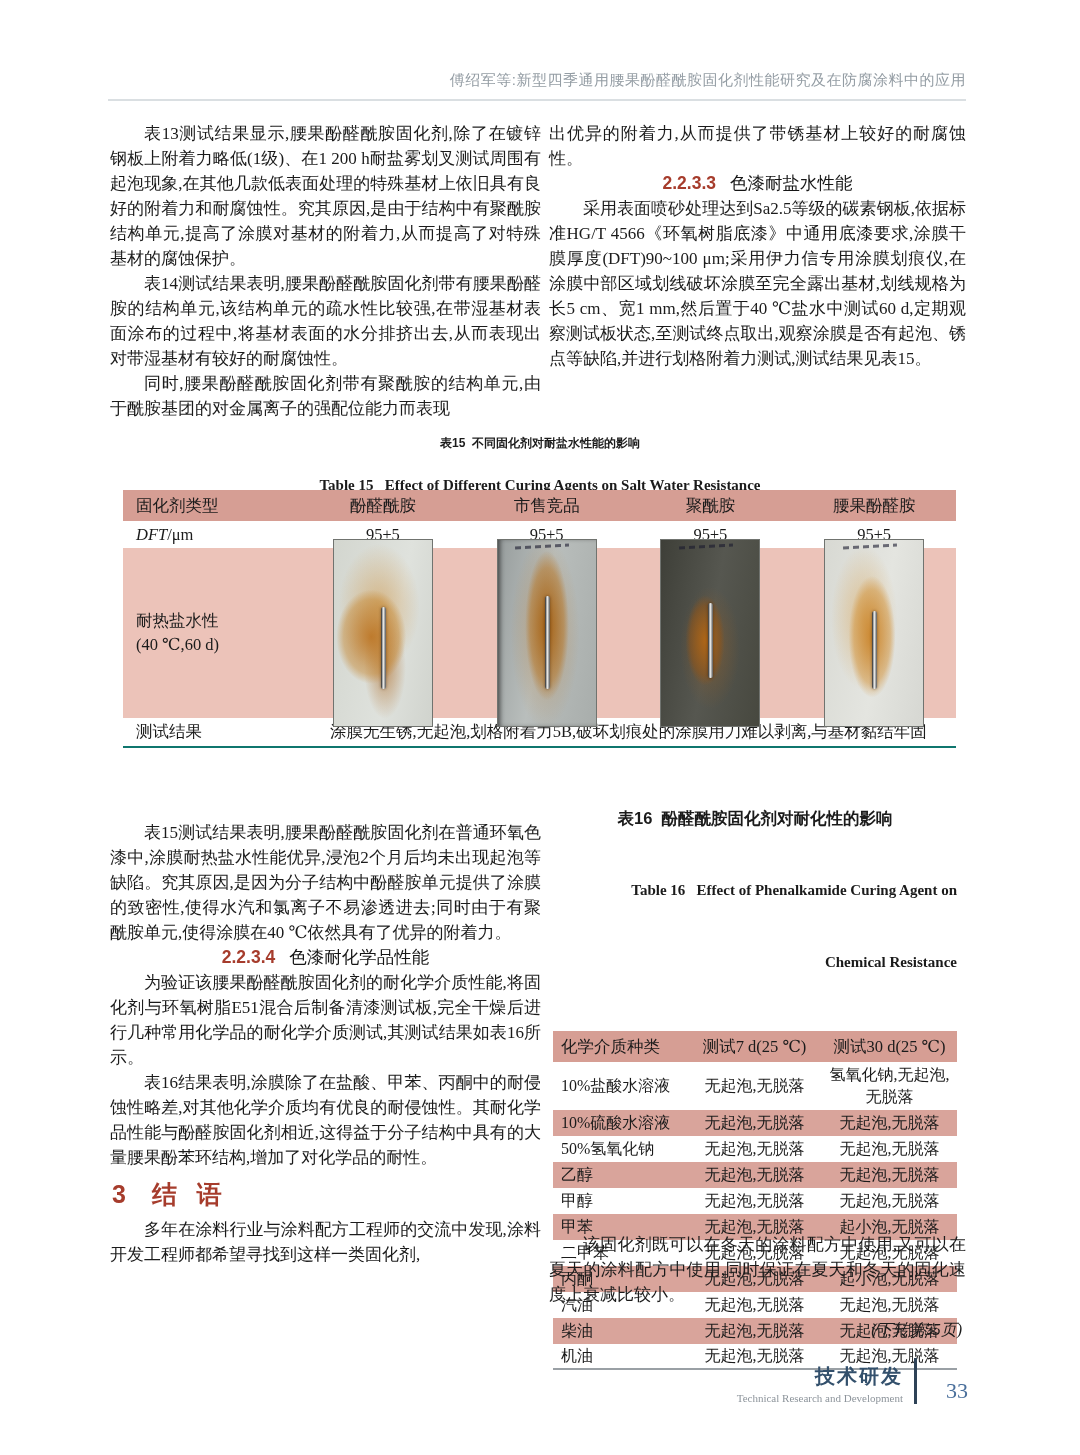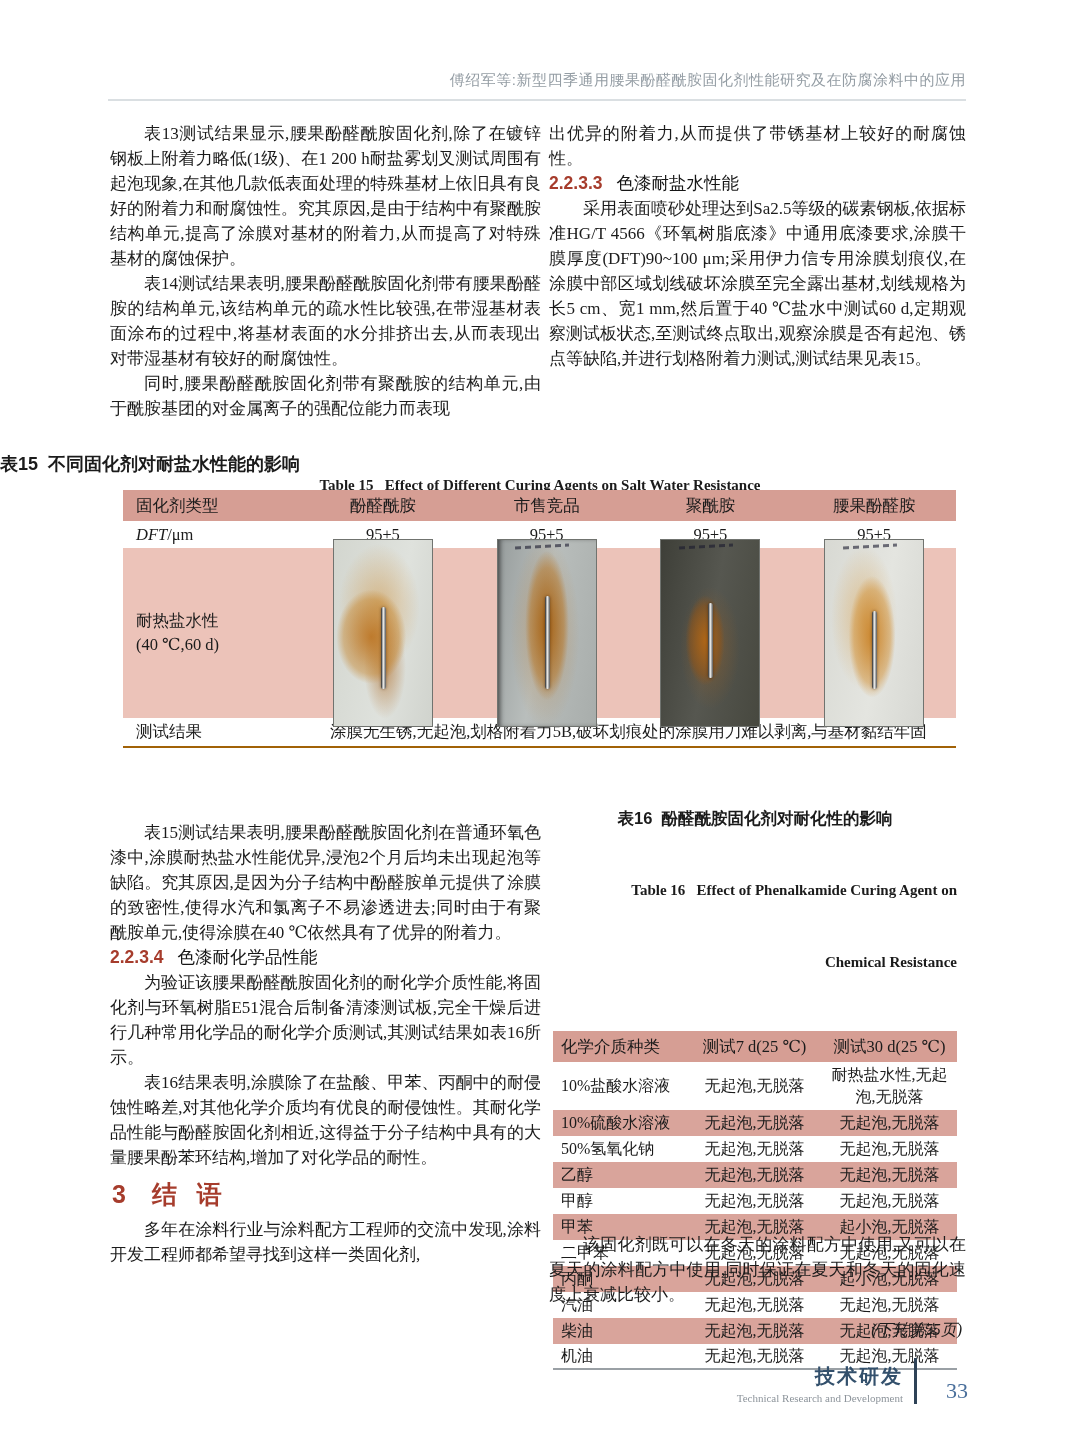--- a/index.html
+++ b/index.html
@@ -18,37 +18,37 @@
   
   .running-head{position:absolute;top:71px;right:114px;font-family:"Liberation Sans","DejaVu Sans",sans-serif;
     font-size:15px;color:var(--running_head_gray);letter-spacing:.5px;}
   .head-rule{position:absolute;top:99px;left:108px;width:858px;height:2px;background:#dadfe2;}
 
   
   .col{position:absolute;font-size:17px;line-height:25px;text-align:justify;}
   .col-left-top{left:110px;top:121px;width:431px;}
   .col-right-top{left:549px;top:121px;width:417px;}
   .para{text-indent:2em;}
-  .subhead{display:flex;gap:14px;align-items:baseline;font-size:17.5px;}
+  .subhead{display:flex;gap:14px;align-items:baseline;font-size:17.5px;justify-content:center;}
   .sec-num{color:var(--accent_red);font-family:"Liberation Sans","DejaVu Sans",sans-serif;font-weight:700;}
   .sec-title{color:#161616;}
 
   
-  .t15-title-cn{position:absolute;top:452px;left:0;width:100%;text-align:left;font-size:18px;font-weight:700;
+  .t15-title-cn{position:absolute;top:435px;left:0;width:100%;text-align:center;font-size:12px;font-weight:700;
     font-family:"Liberation Sans","DejaVu Sans",sans-serif;white-space:pre-wrap;}
   .t15-title-en{position:absolute;top:477px;left:0;width:100%;text-align:center;font-size:15px;font-weight:700;white-space:pre-wrap;}
   .table15{position:absolute;left:123px;top:490px;width:833px;font-size:16.5px;}
   .t15-row{display:flex;align-items:center;}
   .t15-c0{width:178px;padding-left:13px;}
   .t15-c{flex:1;text-align:center;}
   .t15-head{background:var(--table_header_pink);height:31px;}
   .t15-dft{height:27px;background:#fff;}
   .t15-imgrow{background:var(--image_row_pink);height:170px;}
   .t15-imgcell{flex:1;display:flex;justify-content:center;align-items:center;height:100%;}
-  .t15-result{height:30px;background:#fff;border-bottom:2px solid #a16207;}
+  .t15-result{height:30px;background:#fff;border-bottom:2px solid #0f766e;}
   .t15-label-2l{line-height:24px;}
   .dft-i{font-style:italic;}
 
   
   .panel{position:relative;width:100px;height:188px;border:1px solid #70736f;overflow:hidden;}
   .scratch{position:absolute;left:48%;top:36%;width:5px;height:44%;border-radius:3px;
     background:linear-gradient(90deg,#1c1c1c 0%,#f2f2f0 45%,#555 100%);box-shadow:0 0 3px rgba(60,30,0,.55);}
   .panel-1{background:
     radial-gradient(ellipse 46px 62px at 38% 52%, rgba(186,110,24,.85), rgba(196,130,40,.45) 60%, transparent 76%),
     radial-gradient(ellipse 58px 90px at 46% 36%, rgba(205,140,50,.5), transparent 70%),
@@ -202,21 +202,21 @@
     <div class="table16">
       <div class="t16-row head">
         <div class="t16-c0">化学介质种类</div>
         <div class="t16-c">测试7 d(25 ℃)</div>
         <div class="t16-c">测试30 d(25 ℃)</div>
       </div>
       <div id="t16-body">
   <div class="t16-row tall">
     <div class="t16-c0">10%盐酸水溶液</div>
     <div class="t16-c">无起泡,无脱落</div>
-    <div class="t16-c">耐热盐水性,无起泡,无脱落</div>
+    <div class="t16-c">氢氧化钠,无起泡,无脱落</div>
   </div>
 
   <div class="t16-row pink">
     <div class="t16-c0">10%硫酸水溶液</div>
     <div class="t16-c">无起泡,无脱落</div>
     <div class="t16-c">无起泡,无脱落</div>
   </div>
 
   <div class="t16-row">
     <div class="t16-c0">50%氢氧化钠</div>

